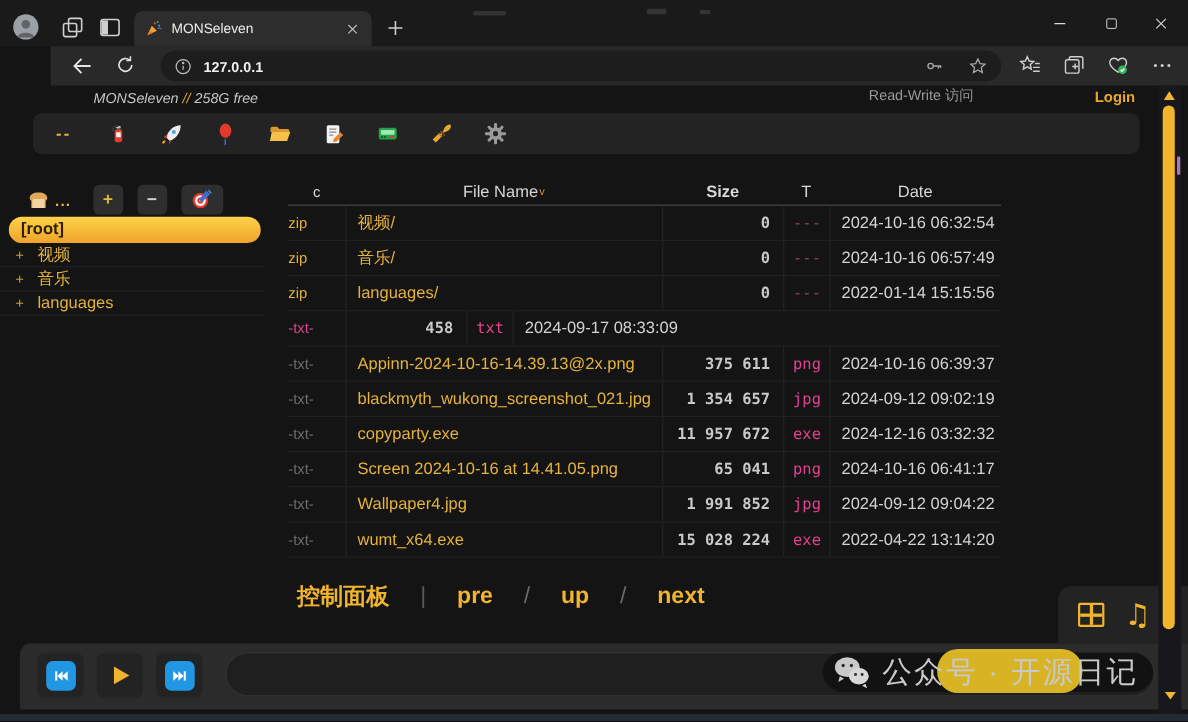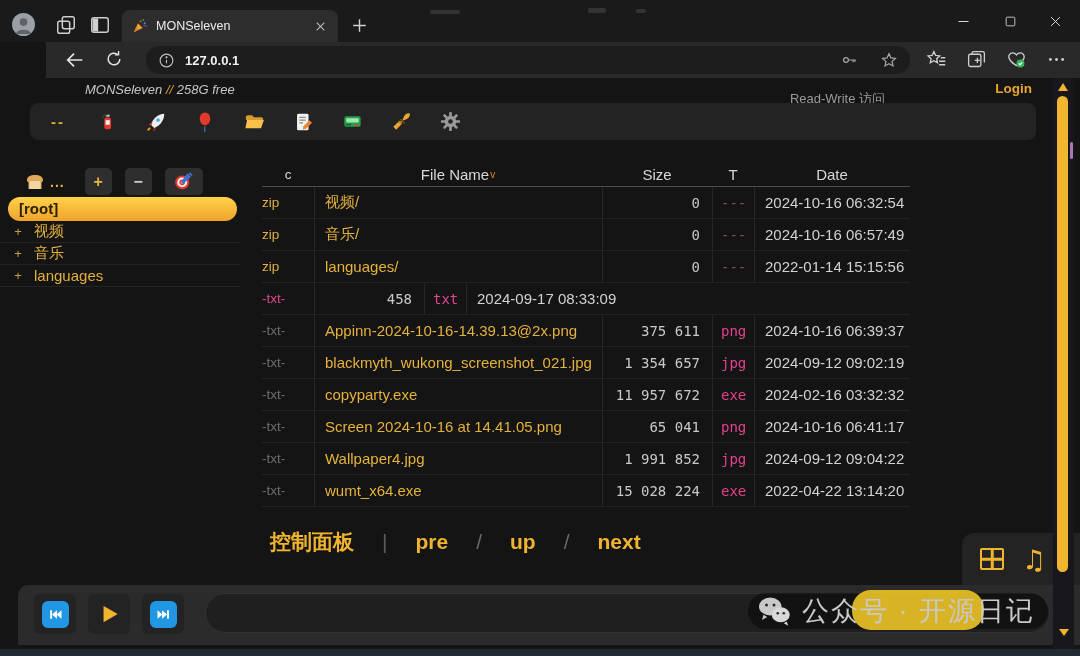--- a/index.html
+++ b/index.html
@@ -22,21 +22,21 @@
   .nav-ic { position:absolute; top:7px; width:22px; height:22px; }
   .urlbar { position:absolute; left:100px; top:4px; width:764px; height:28px; background:#1d1d1d; border-radius:14px; display:flex; align-items:center; padding:0 12px; }
   .url-text { color:#f0f0f0; font-size:13px; font-weight:700; margin-left:10px; flex:1; }
   .copilot { position:absolute; left:1040px; top:8px; width:20px; height:20px; border-radius:50%; background:linear-gradient(135deg,#4a8df8 48%,#1fc0a7 52%); }
 
   
   .page { position:absolute; top:78px; left:0; width:1080px; height:571px; background:#141414; }
 
   .pg-head { position:absolute; top:4px; left:85px; font-size:13px; color:#c6c6c6;font-style:italic; }
   .pg-head .sep { color:#d9a33c; }
-  .pg-access { position:absolute; top:12px; right:195px; font-size:13px; color:#9a9a9a; }
+  .pg-access { position:absolute; top:0; right:195px; font-size:13px; color:#9a9a9a; }
   .pg-login { position:absolute; top:3px; right:48px; font-size:13.5px; color:#e8a62c; font-weight:700; }
 
   .opsbar { position:absolute; top:25px; left:30px; width:1006px; height:37px; background:#232323; border-radius:8px; display:flex; align-items:center; padding-left:16px; gap:25px; }
   .ops-dashes { color:#e8b73a; font-weight:700; font-size:15px; letter-spacing:2px; width:24px; text-align:center; }
   .ops-ic { width:24px; height:24px; display:flex; align-items:center; justify-content:center; }
 
   
   .side-controls { position:absolute; top:90px; left:16px; display:flex; gap:13px; align-items:center; }
   .sbtn { height:27px; background:#2e2e2e; border-radius:5px; display:flex; align-items:center; justify-content:center; padding:0 7px; }
   .sbtn.flat { background:transparent; }
@@ -51,21 +51,21 @@
   .tree-label { color:#e2b13d; font-size:15px; margin-left:6px; }
 
   
   .ftable { position:absolute; left:262px; top:85px; width:648px; }
   .frow { display:flex; align-items:center; }
   .fhead { height:24px; border-bottom:1px solid #4d4d4d; color:#d8d8d8; font-size:15px; }
   .fhead > div { text-align:center; }
   .fbody .frow { height:32px; border-bottom:1px solid #222; }
   .col-c   { width:52px;  text-align:left; padding-right:6px; font-size:13.5px; }
   .col-nm  { width:288px; border-left:1px solid #262626; padding-left:10px; font-size:15px; color:#e5b23c; height:100%; display:flex; align-items:center; }
-  .col-sz  { width:110px; border-left:1px solid #262626; text-align:right; padding-right:12px; font-size:14px; color:#c9c9c9; font-family:"DejaVu Sans Mono", monospace; height:100%; display:flex; align-items:center; justify-content:flex-end; }
+  .col-sz  { width:110px; border-left:1px solid #262626; text-align:right; padding-right:12px; font-size:14px; color:#c9c9c9; font-family:"DejaVu Sans Mono", monospace; height:100%; display:flex; align-items:center; justify-content:flex-end;font-weight:bold; }
   .col-t   { width:42px;  border-left:1px solid #262626; padding-left:8px; font-size:14px; font-family:"DejaVu Sans Mono", monospace; height:100%; display:flex; align-items:center; }
   .col-dt  { width:156px; border-left:1px solid #262626; padding-left:10px; font-size:15px; color:#d2d2d2; height:100%; display:flex; align-items:center; }
   .fhead .col-nm, .fhead .col-sz, .fhead .col-t, .fhead .col-dt { border-left:none; color:#d8d8d8; justify-content:center; padding:0; }
   .sortv { color:#e0862e; font-size:10px; vertical-align:-4px; margin-left:1px; }
   .c-zip { color:#e0b13c; } .c-txt { color:#6d6d6d; } .c-txt-hot { color:#d8488e; }
   .ext-yes { color:#e5418f; } .ext-none { color:#8a4a62; }
 
   
   .crumbs { position:absolute; left:270px; top:450px; display:flex; align-items:center; gap:28px; font-size:21px; font-weight:700; color:#f0b42e; }
   .crumbs .bar { color:#5a5a5a; font-weight:400; }
@@ -404,21 +404,21 @@
     <div class="col-nm">blackmyth_wukong_screenshot_021.jpg</div>
     <div class="col-sz">1 354 657</div>
     <div class="col-t ext-yes">jpg</div>
     <div class="col-dt">2024-09-12 09:02:19</div>
   </div>
           <div class="frow">
     <div class="col-c c-txt">-txt-</div>
     <div class="col-nm">copyparty.exe</div>
     <div class="col-sz">11 957 672</div>
     <div class="col-t ext-yes">exe</div>
-    <div class="col-dt">2024-02-16 03:32:32</div>
+    <div class="col-dt">2024-12-16 03:32:32</div>
   </div>
           <div class="frow">
     <div class="col-c c-txt">-txt-</div>
     <div class="col-nm">Screen 2024-10-16 at 14.41.05.png</div>
     <div class="col-sz">65 041</div>
     <div class="col-t ext-yes">png</div>
     <div class="col-dt">2024-10-16 06:41:17</div>
   </div>
           <div class="frow">
     <div class="col-c c-txt">-txt-</div>

